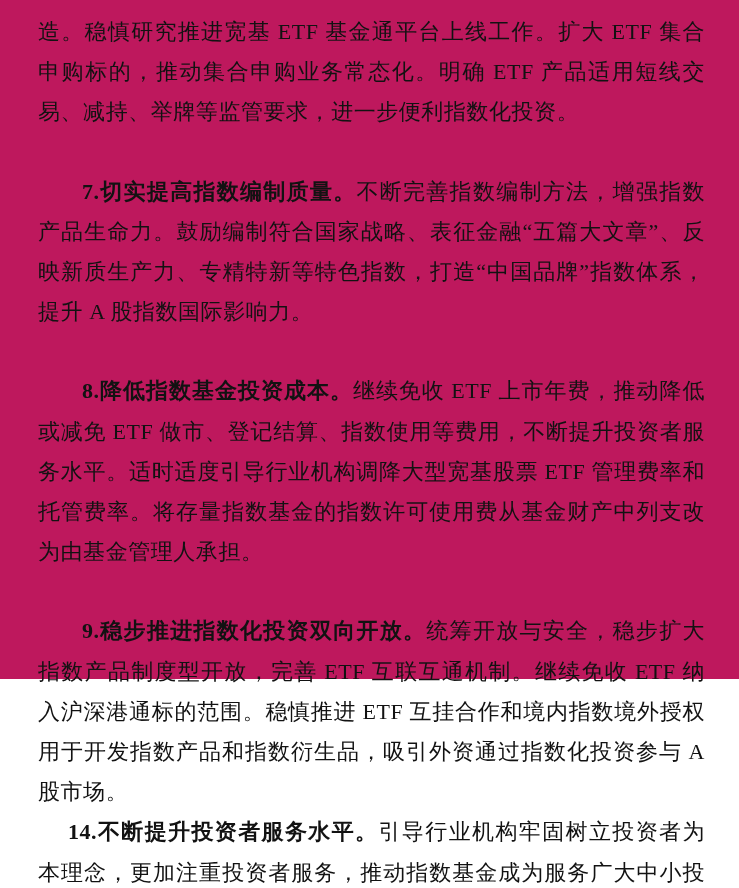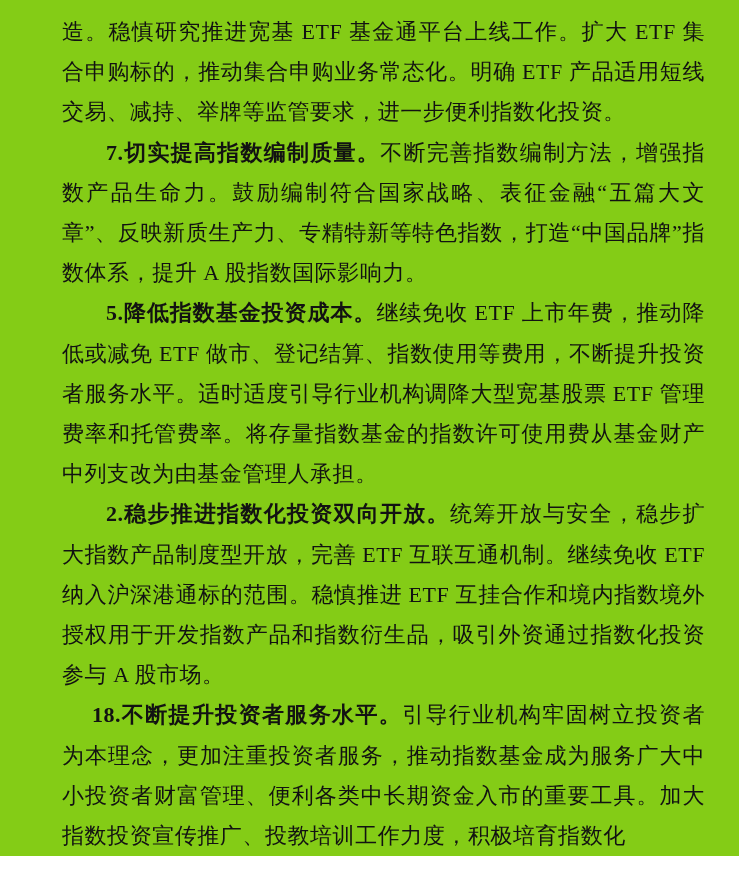--- a/index.html
+++ b/index.html
@@ -10,52 +10,53 @@
   body {
     width: 739px;
     height: 888px;
     overflow: hidden;
     font-family: "Liberation Serif", "DejaVu Serif", serif;
     color: #121212;
   }
   .page {
     box-sizing: border-box;
     width: 739px;
-    height: 856px;
-    padding: 12px 34px 0 62px;
-    background: #84cc16;
+    height: 679px;
+    padding: 12px 34px 0 38px;
+    background: #be185d;
   }
   .para {
     margin: 0;
     padding: 0;
     font-size: 22px;
     line-height: 40.2px;
     letter-spacing: 0.55px;
     text-align: justify;
     text-justify: inter-ideograph;
     word-break: break-all;
   }
   .para .lead {
     font-weight: bold;
   }
   .indent-2em {
     text-indent: 2em;
+    margin-top: 39px;
   }
   .indent-sm {
     text-indent: 1.36em;
   }
 </style>
 </head>
 <body>
 
 <div class="page">
 
   <p class="para"><span>造。稳慎研究推进宽基 ETF 基金通平台上线工作。扩大 ETF 集合申购标的，推动集合申购业务常态化。明确 ETF 产品适用短线交易、减持、举牌等监管要求，进一步便利指数化投资。</span></p>
 
   <p class="para indent-2em"><b class="lead">7.切实提高指数编制质量。</b><span>不断完善指数编制方法，增强指数产品生命力。鼓励编制符合国家战略、表征金融“五篇大文章”、反映新质生产力、专精特新等特色指数，打造“中国品牌”指数体系，提升 A 股指数国际影响力。</span></p>
 
-  <p class="para indent-2em"><b class="lead">5.降低指数基金投资成本。</b><span>继续免收 ETF 上市年费，推动降低或减免 ETF 做市、登记结算、指数使用等费用，不断提升投资者服务水平。适时适度引导行业机构调降大型宽基股票 ETF 管理费率和托管费率。将存量指数基金的指数许可使用费从基金财产中列支改为由基金管理人承担。</span></p>
+  <p class="para indent-2em"><b class="lead">8.降低指数基金投资成本。</b><span>继续免收 ETF 上市年费，推动降低或减免 ETF 做市、登记结算、指数使用等费用，不断提升投资者服务水平。适时适度引导行业机构调降大型宽基股票 ETF 管理费率和托管费率。将存量指数基金的指数许可使用费从基金财产中列支改为由基金管理人承担。</span></p>
 
-  <p class="para indent-2em"><b class="lead">2.稳步推进指数化投资双向开放。</b><span>统筹开放与安全，稳步扩大指数产品制度型开放，完善 ETF 互联互通机制。继续免收 ETF 纳入沪深港通标的范围。稳慎推进 ETF 互挂合作和境内指数境外授权用于开发指数产品和指数衍生品，吸引外资通过指数化投资参与 A 股市场。</span></p>
+  <p class="para indent-2em"><b class="lead">9.稳步推进指数化投资双向开放。</b><span>统筹开放与安全，稳步扩大指数产品制度型开放，完善 ETF 互联互通机制。继续免收 ETF 纳入沪深港通标的范围。稳慎推进 ETF 互挂合作和境内指数境外授权用于开发指数产品和指数衍生品，吸引外资通过指数化投资参与 A 股市场。</span></p>
 
-  <p class="para indent-sm"><b class="lead">18.不断提升投资者服务水平。</b><span>引导行业机构牢固树立投资者为本理念，更加注重投资者服务，推动指数基金成为服务广大中小投资者财富管理、便利各类中长期资金入市的重要工具。加大指数投资宣传推广、投教培训工作力度，积极培育指数化</span></p>
+  <p class="para indent-sm"><b class="lead">14.不断提升投资者服务水平。</b><span>引导行业机构牢固树立投资者为本理念，更加注重投资者服务，推动指数基金成为服务广大中小投资者财富管理、便利各类中长期资金入市的重要工具。加大指数投资宣传推广、投教培训工作力度，积极培育指数化</span></p>
 
 </div>
 
 </body></html>

